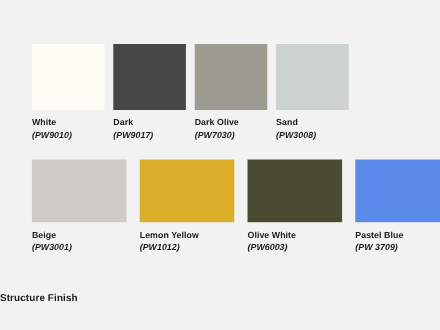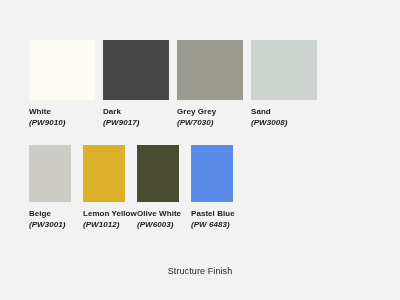--- a/index.html
+++ b/index.html
@@ -44,21 +44,21 @@
     flex-direction: column;
     align-items: flex-start;
   }
 
   #swatch-row-1 .swatch-cell {
     width: 66px;
     margin-right: 8px;
   }
 
   #swatch-row-2 .swatch-cell {
-    width: 42px;
+    width: 86px;
     margin-right: 12px;
   }
 
   #swatch-row-1 .swatch-cell:last-child,
   #swatch-row-2 .swatch-cell:last-child {
     margin-right: 0;
   }
 
   .swatch-chip {
     width: 100%;
@@ -90,23 +90,23 @@
   .swatch-code {
     display: block;
     font-style: italic;
   }
 
   #footer-caption {
     position: absolute;
     left: 0;
     right: 0;
     top: 266px;
-    text-align: center;
+    text-align: left;
     font-size: 9px;
-    font-weight: normal;
+    font-weight: bold;
     color: #1a1a1a;
     letter-spacing: 0.1px;
   }
 </style>
 </head>
 <body style="background-color: rgb(242, 242, 242);">
 
 <div id="palette-board">
 
   <div class="swatch-row" id="swatch-row-1">
@@ -124,21 +124,21 @@
       <span class="swatch-label">
         <span class="swatch-name">Dark</span>
         <span class="swatch-code">(PW9017)</span>
       </span>
     </div>
 
 
     <div class="swatch-cell">
       <span class="swatch-chip" style="background-color: rgb(155, 155, 145);"></span>
       <span class="swatch-label">
-        <span class="swatch-name">Grey Grey</span>
+        <span class="swatch-name">Dark Olive</span>
         <span class="swatch-code">(PW7030)</span>
       </span>
     </div>
 
     <div class="swatch-cell">
       <span class="swatch-chip" style="background-color: rgb(204, 210, 206);"></span>
       <span class="swatch-label">
         <span class="swatch-name">Sand</span>
         <span class="swatch-code">(PW3008)</span>
       </span>
@@ -169,21 +169,21 @@
       <span class="swatch-label">
         <span class="swatch-name">Olive White</span>
         <span class="swatch-code">(PW6003)</span>
       </span>
     </div>
 
     <div class="swatch-cell">
       <span class="swatch-chip" style="background-color: rgb(91, 139, 232);"></span>
       <span class="swatch-label">
         <span class="swatch-name">Pastel Blue</span>
-        <span class="swatch-code">(PW 6483)</span>
+        <span class="swatch-code">(PW 3709)</span>
       </span>
     </div>
 
   </div>
 
   <div id="footer-caption">Structure Finish</div>
 
 </div>
 
 </body></html>

